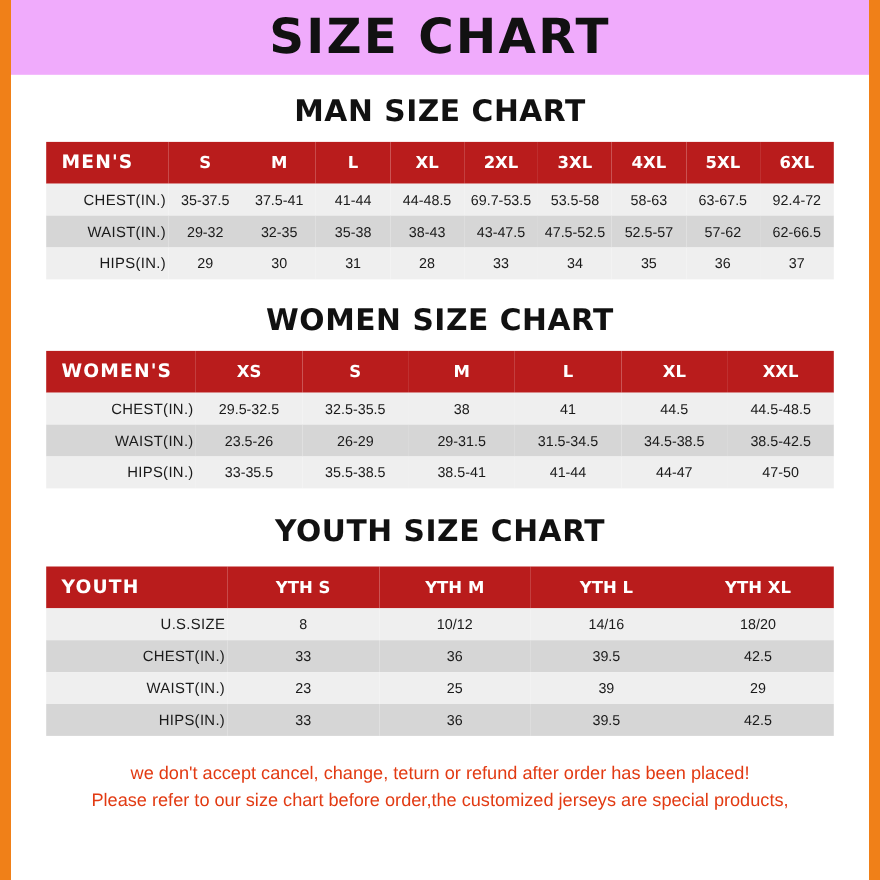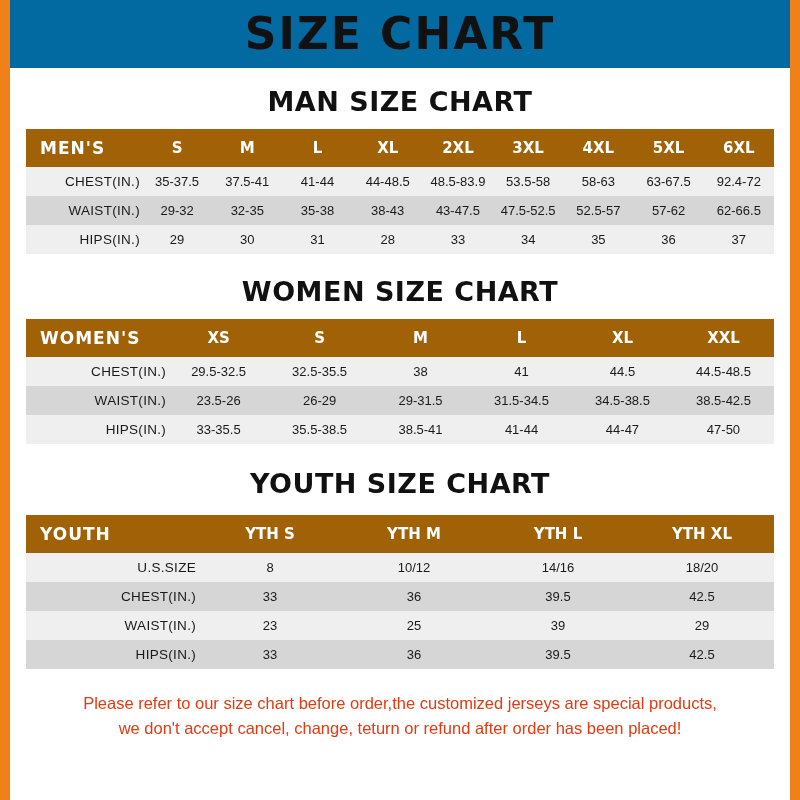--- a/index.html
+++ b/index.html
@@ -17,55 +17,55 @@
     position: relative;
     width: 800px;
     height: 800px;
     box-sizing: border-box;
     border-left: 10px solid #f08018;
     border-right: 10px solid #f08018;
     background: #ffffff;
   }
   .banner {
     height: 68px;
-    background: #0369a1;
+    background: #f0abfc;
     display: flex;
     align-items: center;
     justify-content: center;
   }
   .banner-title {
     font-family: "DejaVu Sans", sans-serif;
     font-weight: bold;
     font-size: 44px;
     letter-spacing: 2px;
     color: #111111;
     line-height: 1;
   }
   .content {
-    padding: 0 16px;
+    padding: 0 32px;
   }
   .section-title {
     text-align: center;
     font-family: "DejaVu Sans", sans-serif;
     font-weight: bold;
     font-size: 27px;
     color: #111111;
     letter-spacing: 0.5px;
   }
   .t-man { margin-top: 18px; margin-bottom: 12px; }
   .t-women { margin-top: 22px; margin-bottom: 12px; }
   .t-youth { margin-top: 24px; margin-bottom: 16px; }
 
   table.size-table {
     width: 100%;
     border-collapse: collapse;
     table-layout: fixed;
   }
   table.size-table tr.head-row {
-    background: #a16207;
+    background: #b91c1c;
     margin-top: 20px;
   }
   table.size-table tr.head-row th {
     color: #ffffff;
     font-family: "DejaVu Sans", sans-serif;
     font-weight: bold;
     font-size: 15px;
     padding: 9px 2px;
     text-align: center;
   }
@@ -142,21 +142,21 @@
           <th>4XL</th>
           <th>5XL</th>
           <th>6XL</th>
         </tr>
         <tr class="row-light">
           <td class="first-col">CHEST(IN.)</td>
           <td>35-37.5</td>
           <td>37.5-41</td>
           <td>41-44</td>
           <td>44-48.5</td>
-          <td>48.5-83.9</td>
+          <td>69.7-53.5</td>
           <td>53.5-58</td>
           <td>58-63</td>
           <td>63-67.5</td>
           <td>92.4-72</td>
         </tr>
         <tr class="row-dark">
           <td class="first-col">WAIST(IN.)</td>
           <td>29-32</td>
           <td>32-35</td>
           <td>35-38</td>
@@ -275,18 +275,18 @@
           <td class="first-col">HIPS(IN.)</td>
           <td>33</td>
           <td>36</td>
           <td>39.5</td>
           <td>42.5</td>
         </tr>
       </tbody>
     </table>
 
     <div class="footer-note">
+      <div>we don't accept cancel, change, teturn or refund after order has been placed!</div>
       <div>Please refer to our size chart before order,the customized jerseys are special products,</div>
-      <div>we don't accept cancel, change, teturn or refund after order has been placed!</div>
     </div>
 
   </div>
 </div>
 
 </body></html>

